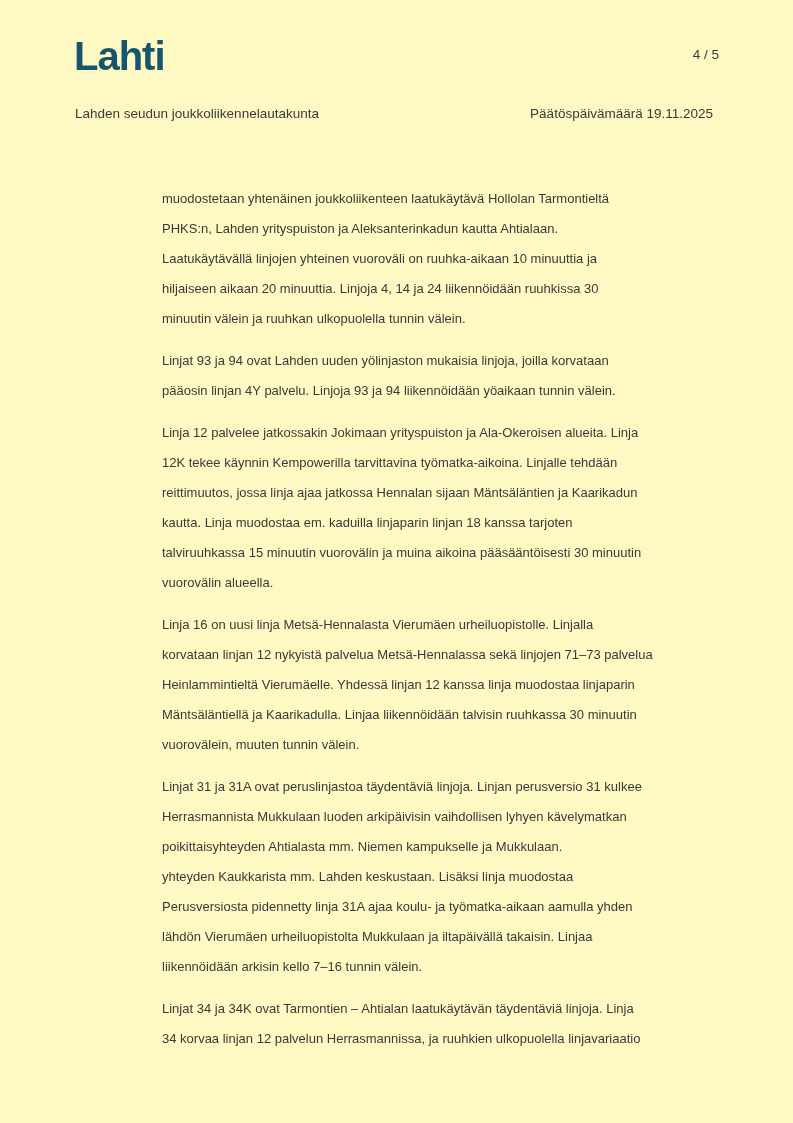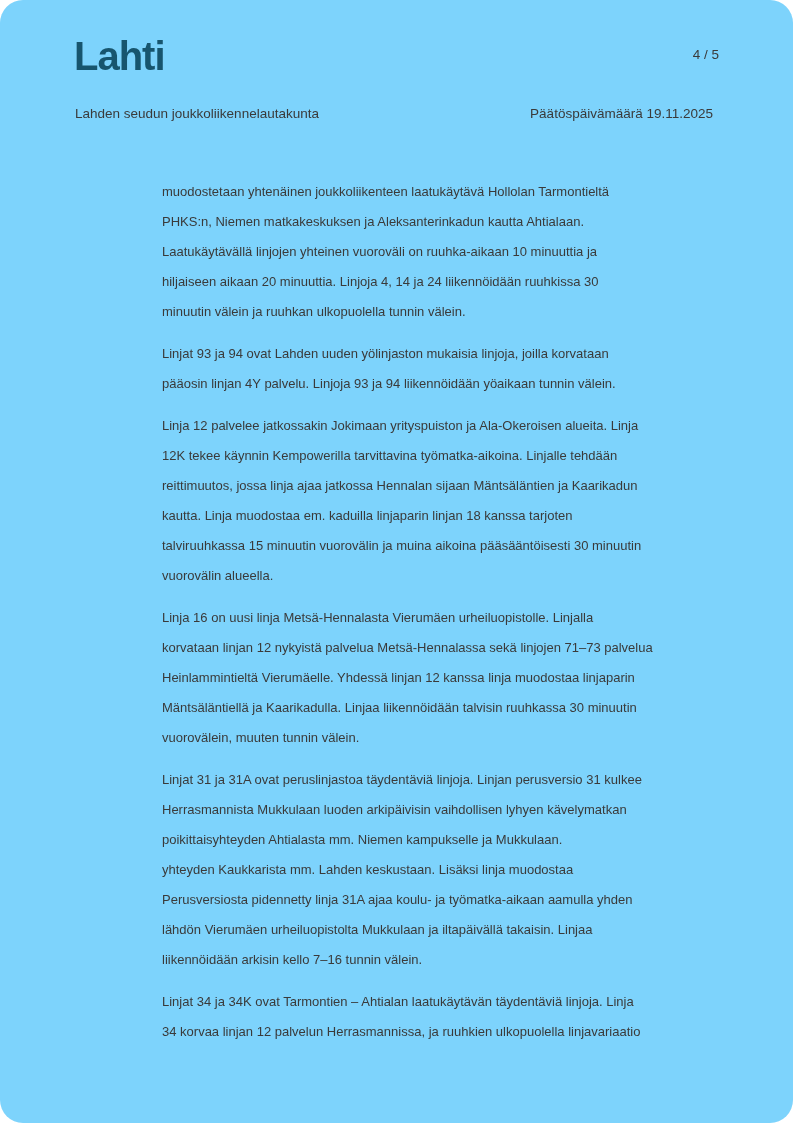--- a/index.html
+++ b/index.html
@@ -4,25 +4,24 @@
 <style>
   html, body {
     margin: 0;
     padding: 0;
     background: #ffffff;
   }
   .page {
     position: relative;
     width: 793px;
     height: 1123px;
-    background: #7dd3fc;
+    background: #fef9c3;
     font-family: "Liberation Sans", sans-serif;
     color: #3a3a3a;
     overflow: hidden;
-    border-radius: 23px;
   }
   .logo {
     position: absolute;
     left: 74px;
     top: 36px;
     font-size: 40px;
     font-weight: 700;
     letter-spacing: -1px;
     color: #17556e;
     line-height: 1;
@@ -46,21 +45,21 @@
     gap: 48px;
   }
   .document-body {
     position: absolute;
     top: 176px;
     left: 162px;
     width: 556px;
     font-size: 13px;
   }
   .paragraph {
-    margin: 1px 0 12px 0;
+    margin: 8px 0 12px 0;
   }
   .line {
     line-height: 30px;
     white-space: nowrap;
   }
 </style>
 </head>
 <body>
 
 <div class="page">
@@ -70,21 +69,21 @@
   <div class="page-number">4 / 5</div>
 
   <div class="header-row">
     <span>Lahden seudun joukkoliikennelautakunta</span>
     <span>Päätöspäivämäärä 19.11.2025</span>
   </div>
 
   <div class="document-body">
       <div class="paragraph">
         <div class="line">muodostetaan yhtenäinen joukkoliikenteen laatukäytävä Hollolan Tarmontieltä</div>
-        <div class="line">PHKS:n, Niemen matkakeskuksen ja Aleksanterinkadun kautta Ahtialaan.</div>
+        <div class="line">PHKS:n, Lahden yrityspuiston ja Aleksanterinkadun kautta Ahtialaan.</div>
         <div class="line">Laatukäytävällä linjojen yhteinen vuoroväli on ruuhka-aikaan 10 minuuttia ja</div>
         <div class="line">hiljaiseen aikaan 20 minuuttia. Linjoja 4, 14 ja 24 liikennöidään ruuhkissa 30</div>
         <div class="line">minuutin välein ja ruuhkan ulkopuolella tunnin välein.</div>
       </div>
       <div class="paragraph">
         <div class="line">Linjat 93 ja 94 ovat Lahden uuden yölinjaston mukaisia linjoja, joilla korvataan</div>
         <div class="line">pääosin linjan 4Y palvelu. Linjoja 93 ja 94 liikennöidään yöaikaan tunnin välein.</div>
       </div>
       <div class="paragraph">
         <div class="line">Linja 12 palvelee jatkossakin Jokimaan yrityspuiston ja Ala-Okeroisen alueita. Linja</div>

